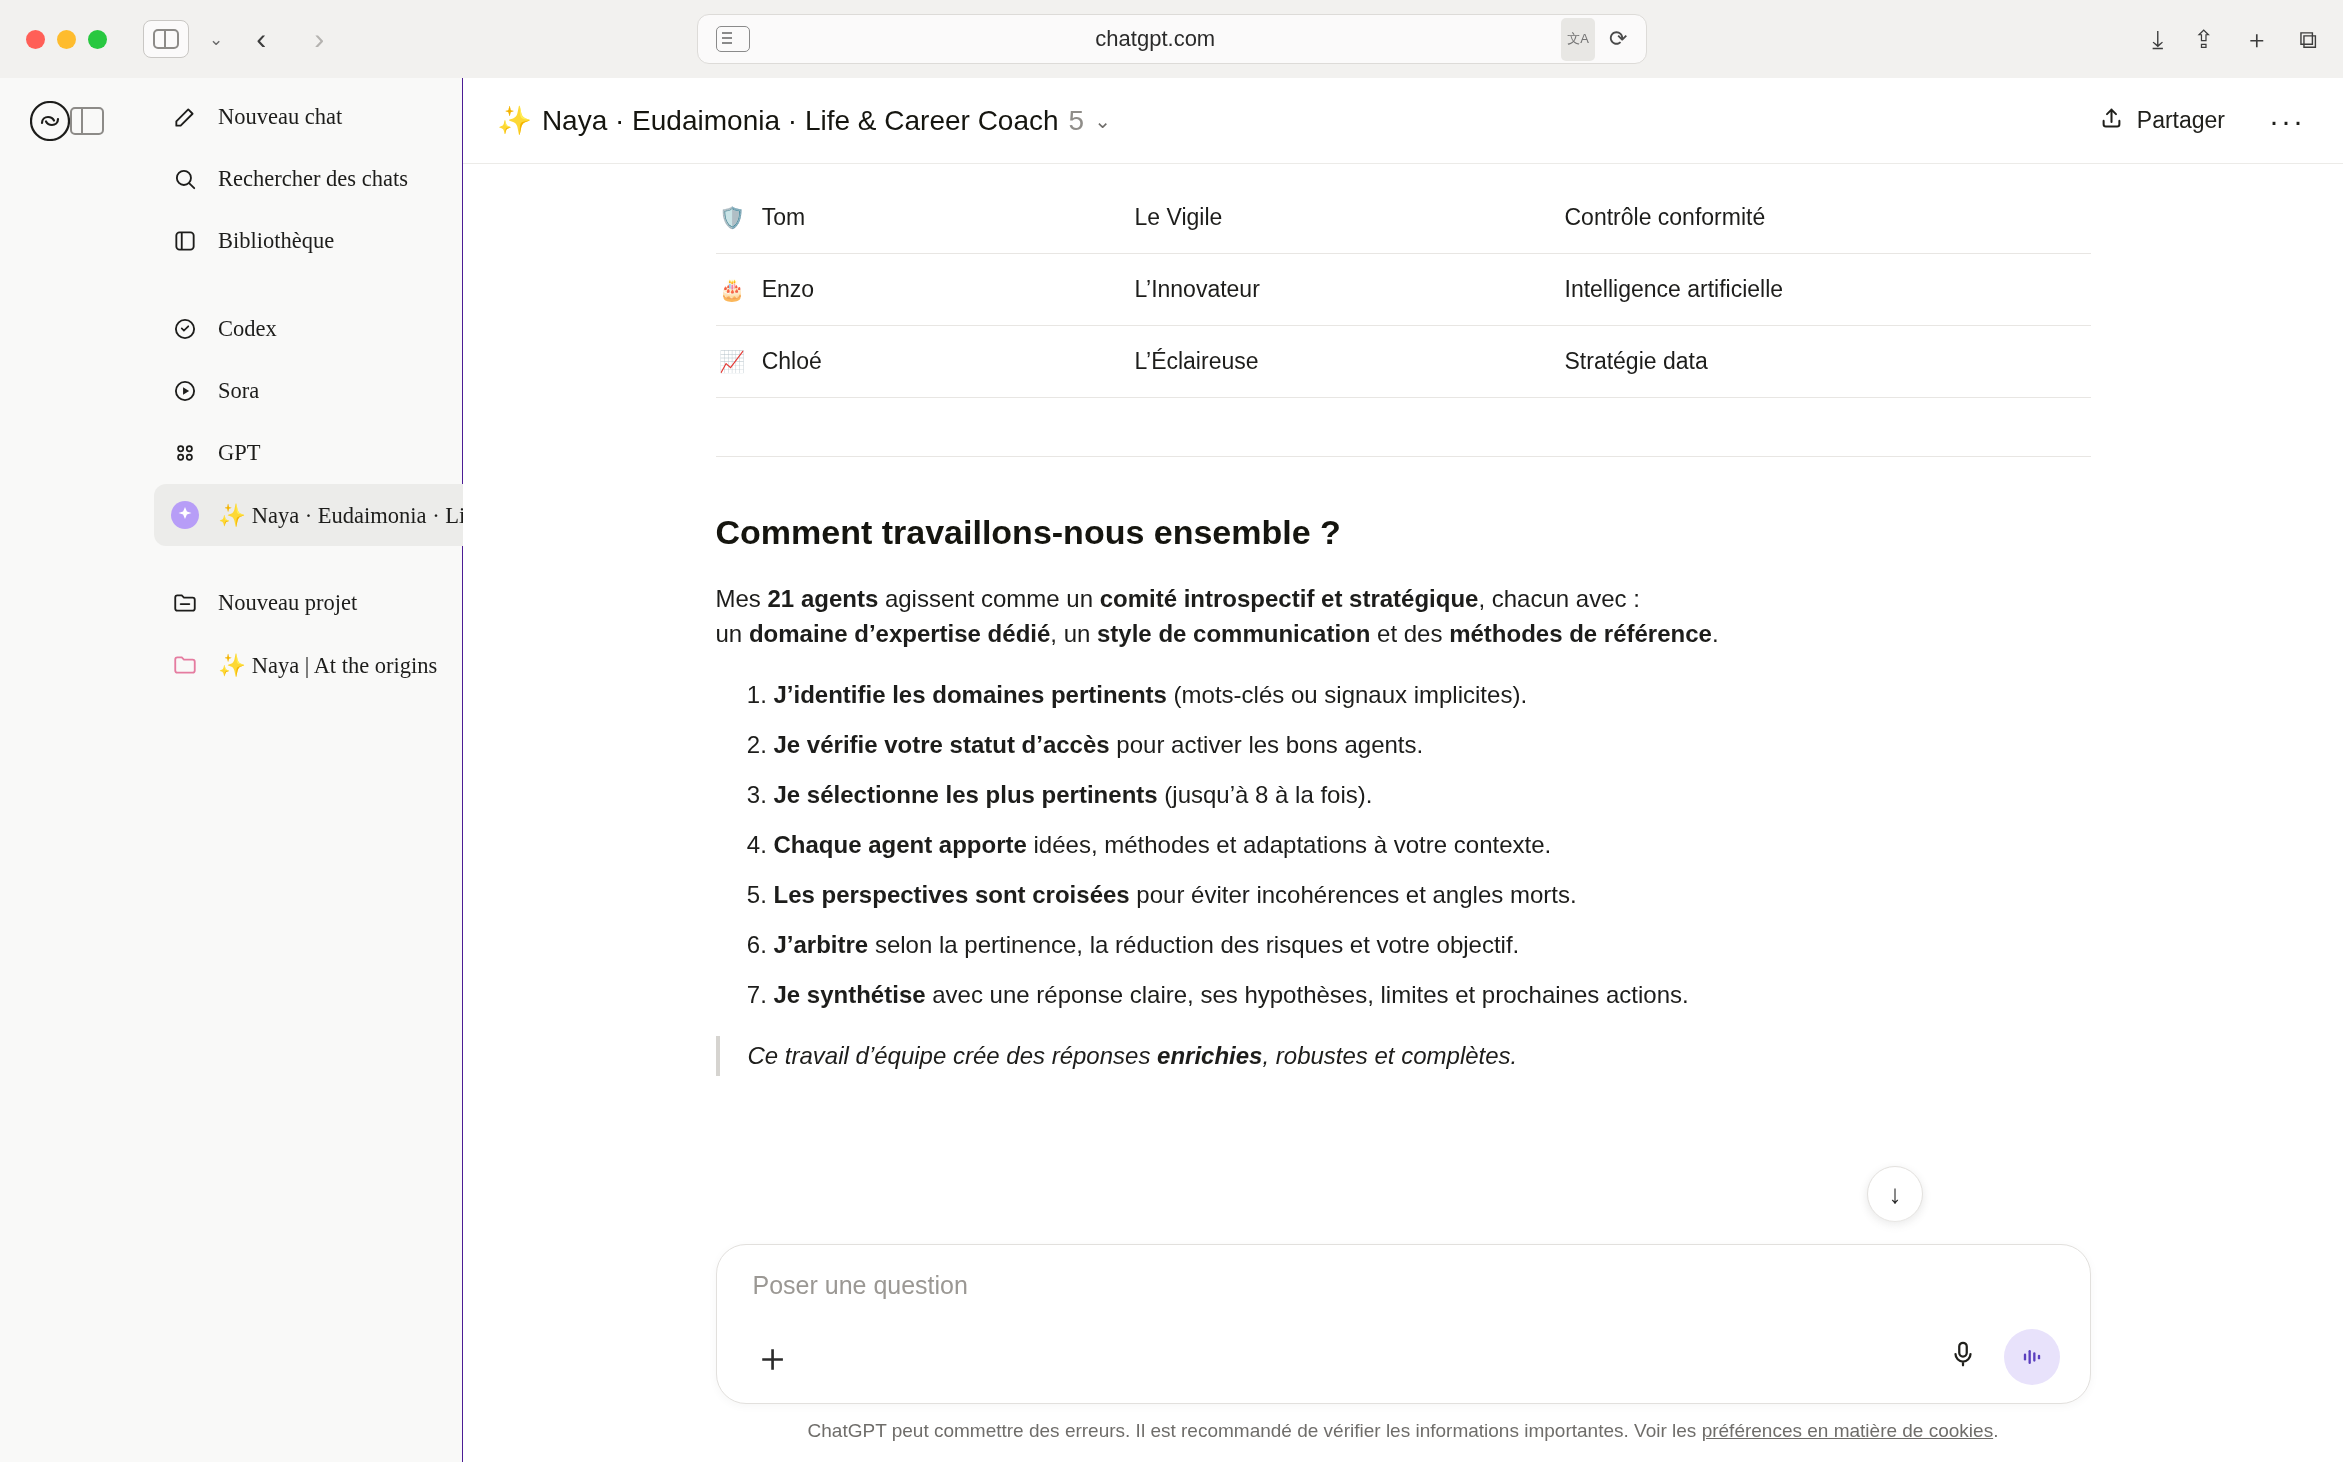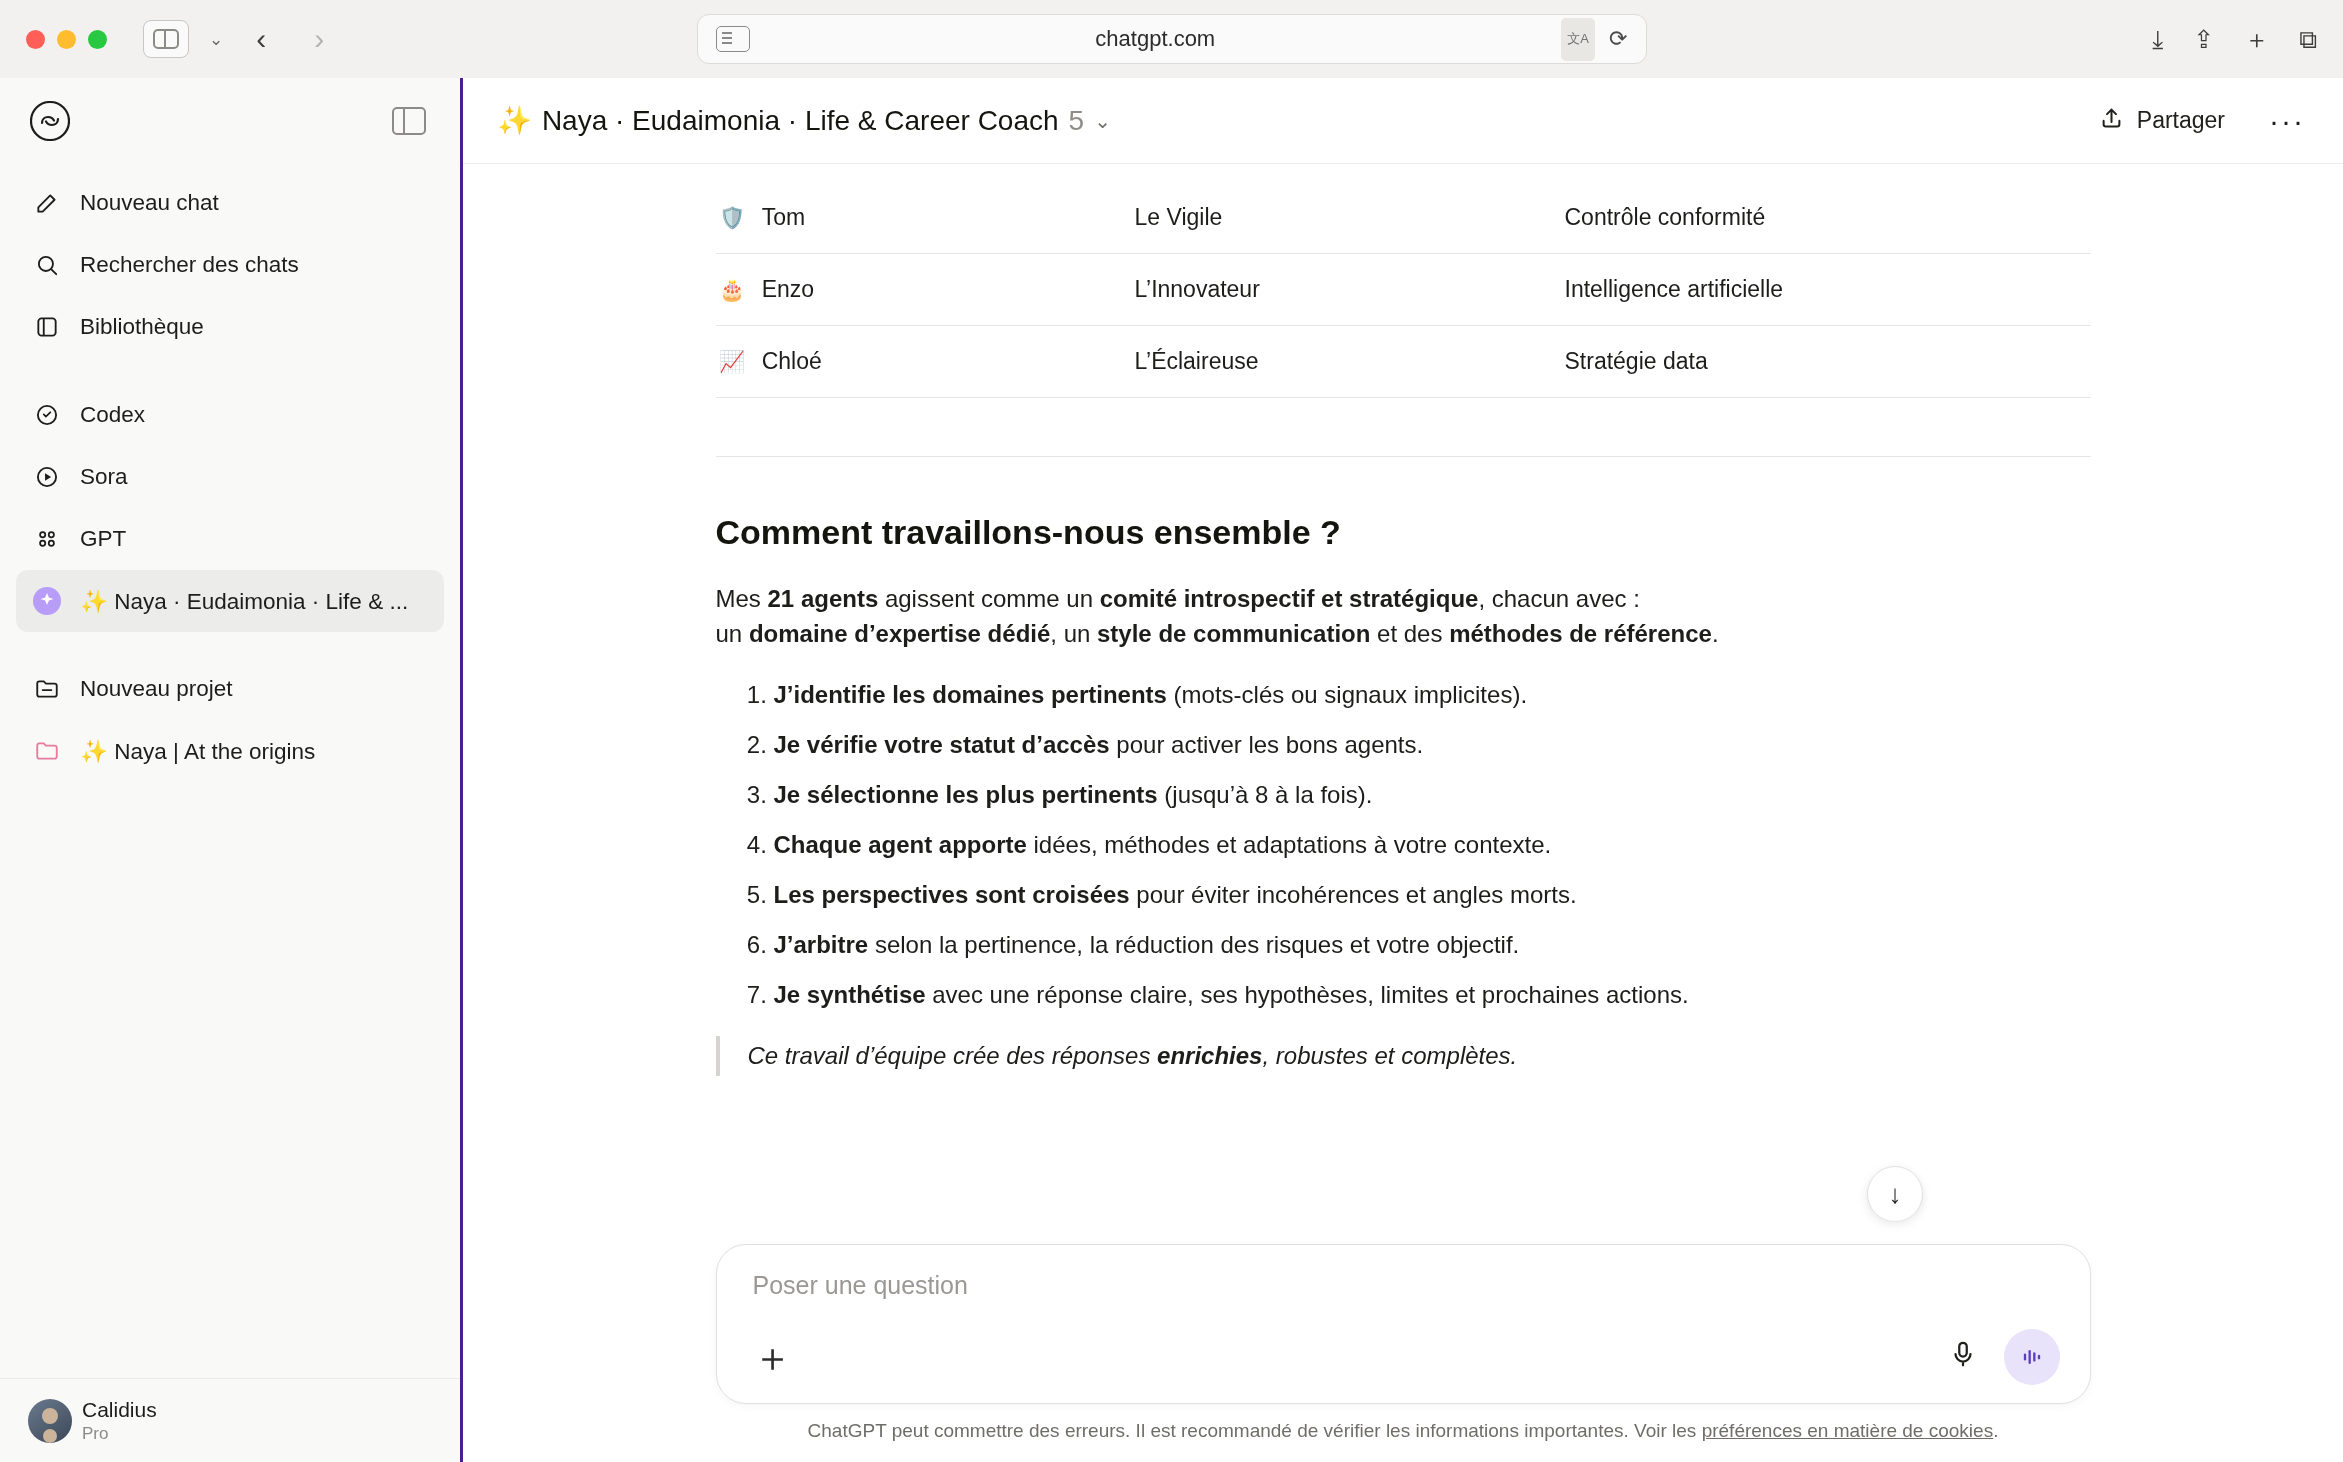--- a/index.html
+++ b/index.html
@@ -82,23 +82,24 @@
     display: flex;
     background: #ffffff;
     overflow: hidden;
   }
 
   
   .sidebar {
     width: 463px;
     flex: 0 0 463px;
     background: #f9f9f8;
-    border-right: 3px solid #4c1d95;
-    display: flex; flex-direction: column;
+    border-right: 1px solid #4c1d95;
+    display: flex; flex-direction: row;
     position: relative;
+    font-family: Liberation Serif, serif;
   }
   .sb-top {
     height: 86px;
     display: flex; align-items: center; justify-content: space-between;
     padding: 0 34px 0 30px;
   }
   .oai-logo { width: 40px; height: 40px; }
   .panel-icon {
     width: 34px; height: 28px; border: 2.2px solid #8d8b88; border-radius: 5px; position: relative;
   }

